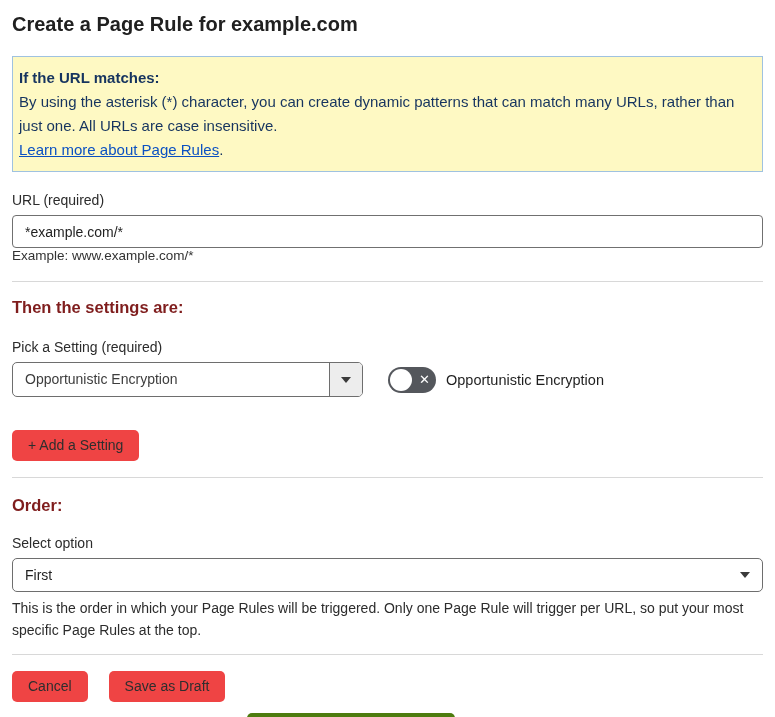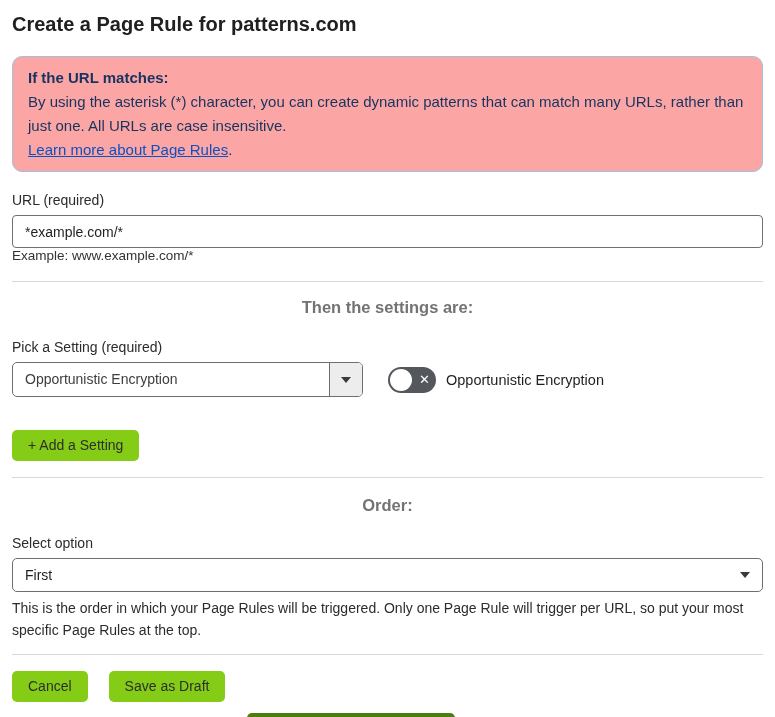--- a/index.html
+++ b/index.html
@@ -18,24 +18,24 @@
     font-size: 20px;
     font-weight: 700;
     color: #202020;
     margin: 0;
     padding-top: 12px;
     line-height: 24px;
   }
 
   .info-box {
     margin-top: 20px;
-    background: #fca5a5;
+    background: #fef9c3;
     border: 1px solid #9fc2e0;
-    border-radius: 10px;
-    padding: 9px 15px;
+    border-radius: 0;
+    padding: 9px 6px;
     color: #16345f;
     font-size: 15px;
     line-height: 24px;
   }
   .info-heading { font-weight: 700; }
   .info-link {
     color: #0b51c2;
     text-decoration: underline;
     cursor: pointer;
   }
@@ -71,24 +71,23 @@
 
   .divider {
     border: none;
     border-top: 1px solid #d8d8d8;
     margin: 17px 0 0 0;
   }
 
   .section-heading {
     font-size: 16.5px;
     font-weight: 700;
-    color: #737373;
+    color: #7f1d1d;
     margin: 16px 0 0 0;
     line-height: 19px;
-    text-align: center;
   }
   .section-heading.order { margin-top: 18px; }
 
   .setting-row {
     display: flex;
     align-items: center;
     margin-top: 7px;
   }
 
   .combobox {
@@ -158,21 +157,21 @@
   .btn {
     height: 31px;
     border: none;
     border-radius: 5px;
     font-size: 14px;
     font-family: "Liberation Sans", "DejaVu Sans", sans-serif;
     padding: 0 16px;
     cursor: pointer;
     line-height: 31px;
   }
-  .btn-gray { background: #84cc16; color: #2e2e2e; }
+  .btn-gray { background: #ef4444; color: #2e2e2e; }
   .btn-blue { background: #4d7c0f; color: #ffffff; margin-top: 42px; }
 
   .add-setting-btn { margin-top: 33px; display: inline-block; }
 
   .select {
     display: flex;
     align-items: center;
     justify-content: space-between;
     width: 100%;
     height: 34px;
@@ -200,21 +199,21 @@
     gap: 21px;
     margin-top: 16px;
   }
   .footer .btn-blue { margin-left: 1px; }
 </style>
 </head>
 <body>
 
 <div class="page">
 
-  <h1 class="page-title">Create a Page Rule for patterns.com</h1>
+  <h1 class="page-title">Create a Page Rule for example.com</h1>
 
   <div class="info-box">
     <div class="info-heading">If the URL matches:</div>
     <div class="info-body">By using the asterisk (*) character, you can create dynamic patterns that can match many URLs, rather than just one. All URLs are case insensitive.</div>
     <div><a class="info-link">Learn more about Page Rules</a><span>.</span></div>
   </div>
 
   <label class="field-label">URL (required)</label>
   <input class="url-input" type="text" value="*example.com/*" style="">
   <div class="example-text">Example: www.example.com/*</div>

